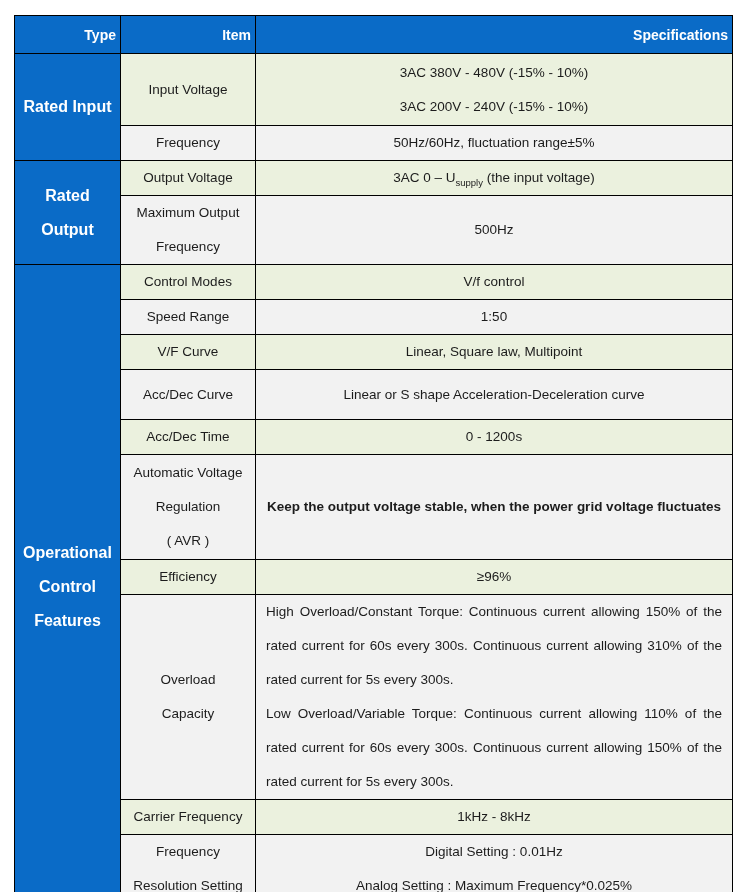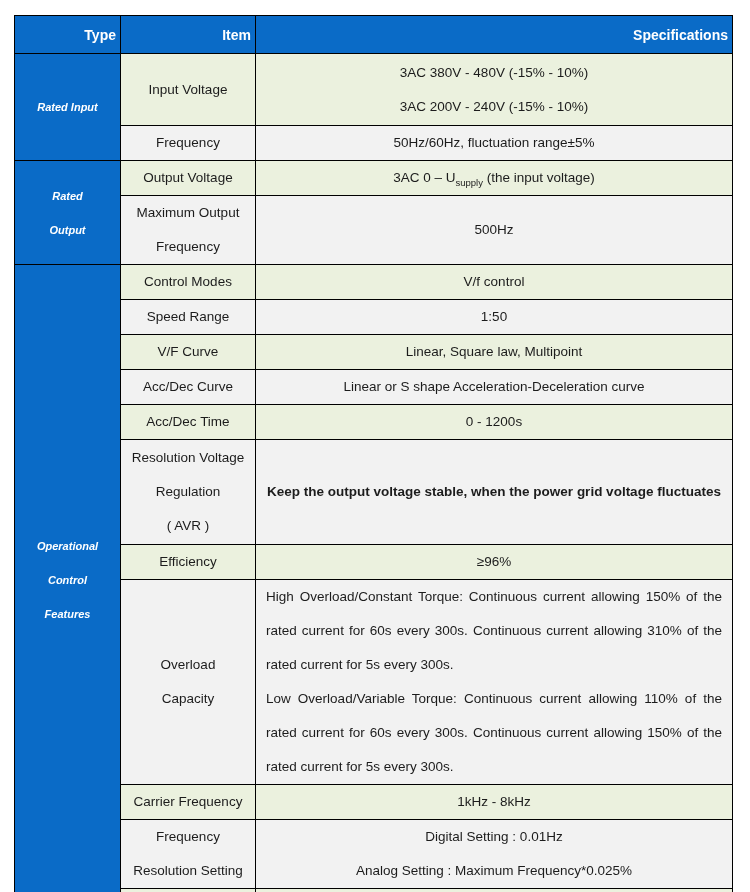--- a/index.html
+++ b/index.html
@@ -22,32 +22,32 @@
     border-collapse:collapse;table-layout:fixed;
   }
   th,td{border:1px solid var(--border);vertical-align:middle;}
   th{
     background:var(--header-blue);color:var(--header-text);
     font-weight:bold;font-size:14px;text-align:right;padding:0 4px;
   }
   td{font-size:13.5px;line-height:34px;text-align:center;padding:0 5px;}
   td.type-cell{
     background:var(--header-blue);color:var(--header-text);
-    font-weight:bold;font-size:11px;padding:0 4px;font-style:italic;
+    font-weight:bold;font-size:16px;padding:0 4px;
   }
   td.green{background:var(--row-green);}
   td.gray{background:var(--row-gray);}
   td.spec{padding:0 10px;}
   td.spec-left{text-align:center;font-weight:bold;}
   td.spec-justify{text-align:justify;text-justify:inter-word;}
   td.spec-justify p{margin:0;}
   td .line{line-height:34px;}
   sub.subscript{font-size:9.5px;line-height:0;}
   tr.r38{height:38px} tr.r72{height:72px} tr.r33{height:33px}
-  tr.r71{height:69px} tr.r34{height:34px} tr.r35{height:35px}
+  tr.r71{height:69px} tr.r34{height:34px} tr.r35{height:50px}
   tr.r105{height:105px} tr.r205{height:205px} tr.r69{height:69px}
   tr.r6{height:6px}
 </style>
 </head>
 <body>
 
 <div class="page">
   <table>
     <colgroup>
       <col style="width:106px">
@@ -114,21 +114,21 @@
       <tr class="r35">
         <td class="gray">Acc/Dec Curve</td>
         <td class="gray spec">Linear or S shape Acceleration-Deceleration curve</td>
       </tr>
       <tr class="r34">
         <td class="green">Acc/Dec Time</td>
         <td class="green spec">0 - 1200s</td>
       </tr>
       <tr class="r105">
         <td class="gray">
-          <div class="line">Resolution Voltage</div>
+          <div class="line">Automatic Voltage</div>
           <div class="line">Regulation</div>
           <div class="line">( AVR )</div>
         </td>
         <td class="gray spec spec-left">Keep the output voltage stable, when the power grid voltage fluctuates</td>
       </tr>
       <tr class="r34">
         <td class="green">Efficiency</td>
         <td class="green spec">≥96%</td>
       </tr>
       <tr class="r205">

